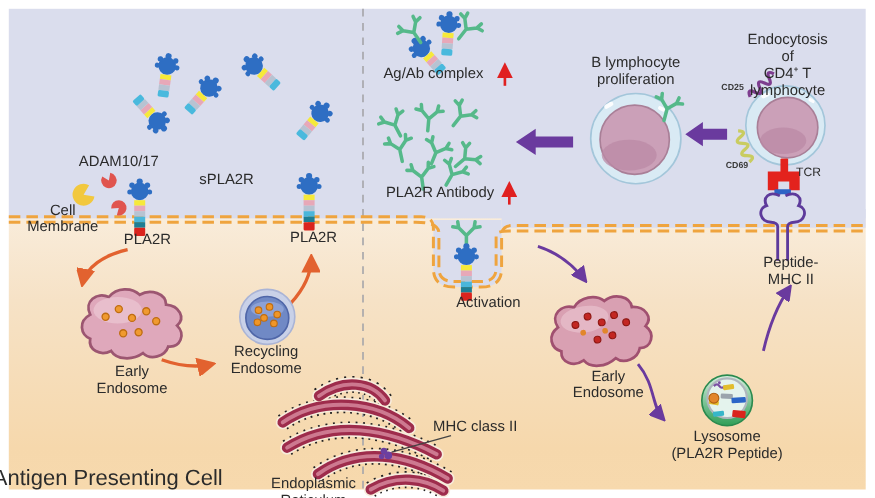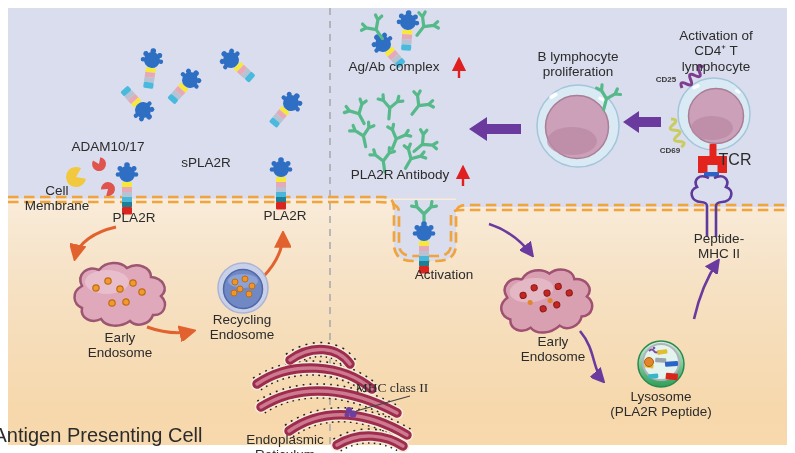--- a/index.html
+++ b/index.html
@@ -7,21 +7,21 @@
          font-family:"Liberation Sans", sans-serif;}
   .canvas{position:absolute;left:8px;top:8px;width:779px;height:437px;
           background:linear-gradient(to bottom,
             #dadded 0px,#dadded 190px,
             #f9ecda 191px,#f6e2c6 265px,#f6d8ac 400px,#f7d9ad 437px);}
   svg.art{position:absolute;left:0;top:0;}
   .lbl{position:absolute;transform:translateX(-50%);white-space:pre-line;text-align:center;
        color:#2b2b2b;font-size:13.5px;line-height:1.14;}
   .lbl.big{font-size:20px;}
   .lbl.sm{font-size:8px;font-weight:bold;color:#3a3a3a;}
-  .lbl.tcr{font-size:16px;}
+  .lbl.tcr{font-size:11px;}
 </style>
 </head>
 <body>
 
 <div class="stage">
   <div class="canvas"></div>
 
   <svg class="art" width="795" height="453" viewBox="0 0 795 453">
     <defs>
       <marker id="ahO" markerWidth="5.6" markerHeight="5.6" refX="4.6" refY="3" orient="auto">
@@ -296,29 +296,29 @@
   <div class="lbl" style="left:206px;top:111px;margin-top:44px;">sPLA2R</div>
   <div class="lbl" style="left:134px;top:210px;">PLA2R</div>
   <div class="lbl" style="left:285px;top:208px;">PLA2R</div>
   <div class="lbl" style="left:120px;top:330px;">Early
 Endosome</div>
   <div class="lbl" style="left:242px;top:312px;">Recycling
 Endosome</div>
   <div class="lbl big" style="left:98px;top:424px;">Antigen Presenting Cell</div>
   <div class="lbl" style="left:285px;top:405px;margin-top:27px;">Endoplasmic
 Reticulum</div>
-  <div class="lbl" style="left:392px;top:380px;font-family:Liberation Serif, serif;">MHC class II</div>
+  <div class="lbl" style="left:432px;top:380px;">MHC class II</div>
   <div class="lbl" style="left:394px;top:59px;">Ag/Ab complex</div>
   <div class="lbl" style="left:400px;top:167px;">PLA2R Antibody</div>
   <div class="lbl" style="left:444px;top:267px;">Activation</div>
   <div class="lbl" style="left:553px;top:334px;">Early
 Endosome</div>
   <div class="lbl" style="left:661px;top:389px;">Lysosome
 (PLA2R Peptide)</div>
   <div class="lbl" style="left:578px;top:49px;">B lymphocyte
 proliferation</div>
   <div class="lbl" style="left:719px;top:231px;">Peptide-MHC II</div>
-  <div class="lbl" style="left:716px;top:28px;">Activation of
+  <div class="lbl" style="left:716px;top:28px;">Endocytosis of
 CD4⁺ T lymphocyte</div>
   <div class="lbl sm" style="left:666px;top:75px;">CD25</div>
   <div class="lbl sm" style="left:670px;top:146px;">CD69</div>
   <div class="lbl tcr" style="left:735px;top:151px;">TCR</div>
 </div>
 
 </body></html>

